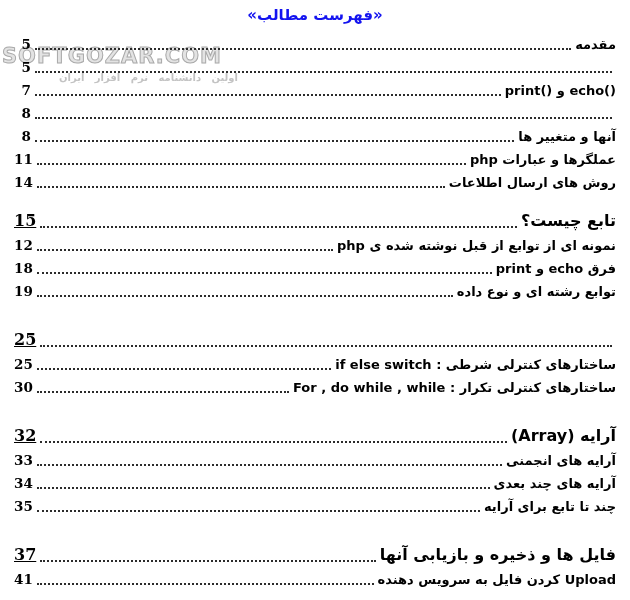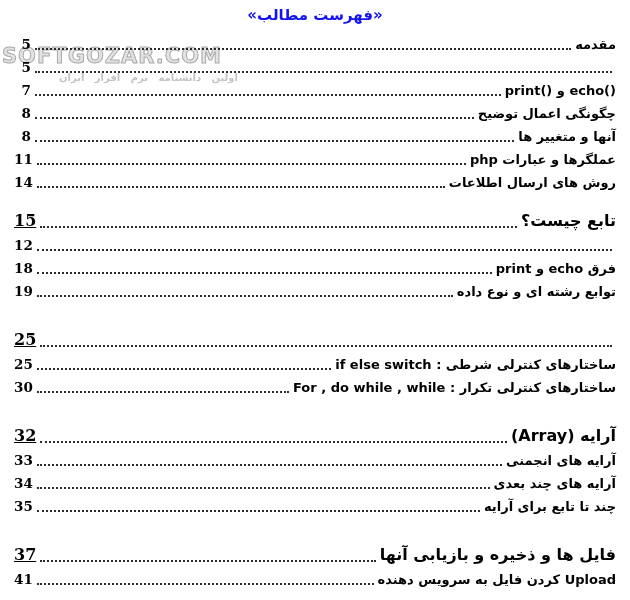--- a/index.html
+++ b/index.html
@@ -67,21 +67,20 @@
     <div class="toc-row">
       <span class="leader"></span>
       <span class="page-num">5</span>
     </div>
     <div class="toc-row">
       <span class="entry-label">echo()‎ و print()‎</span>
       <span class="leader"></span>
       <span class="page-num">7</span>
     </div>
     <div class="toc-row">
-      <span class="entry-label">چگونگی اعمال توضیح</span>
       <span class="leader"></span>
       <span class="page-num">8</span>
     </div>
     <div class="toc-row">
       <span class="entry-label">آنها و متغییر ها</span>
       <span class="leader"></span>
       <span class="page-num">8</span>
     </div>
     <div class="toc-row">
       <span class="entry-label">عملگرها و عبارات php</span>
@@ -92,20 +91,21 @@
       <span class="entry-label">روش های ارسال اطلاعات</span>
       <span class="leader"></span>
       <span class="page-num">14</span>
     </div>
     <div class="toc-row section section-first">
       <span class="entry-label">تابع چیست؟</span>
       <span class="leader"></span>
       <span class="page-num">15</span>
     </div>
     <div class="toc-row">
+      <span class="entry-label">نمونه ای از توابع از قبل نوشته شده ی php</span>
       <span class="leader"></span>
       <span class="page-num">12</span>
     </div>
     <div class="toc-row">
       <span class="entry-label">فرق echo  و print</span>
       <span class="leader"></span>
       <span class="page-num">18</span>
     </div>
     <div class="toc-row">
       <span class="entry-label">توابع رشته ای و نوع داده</span>

